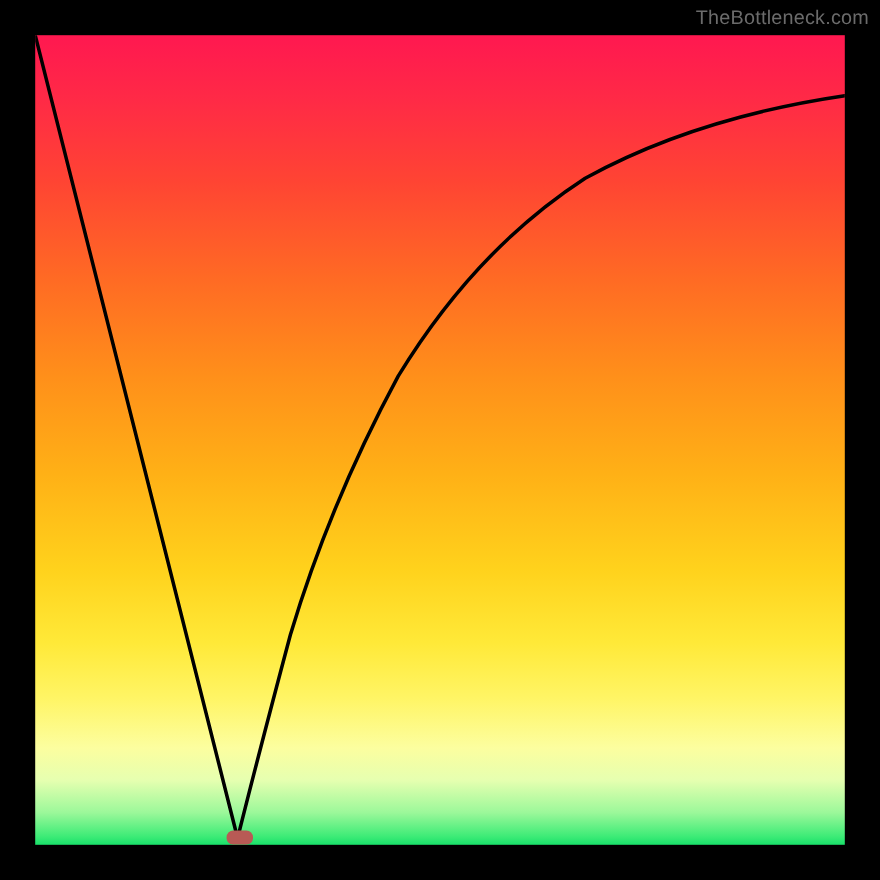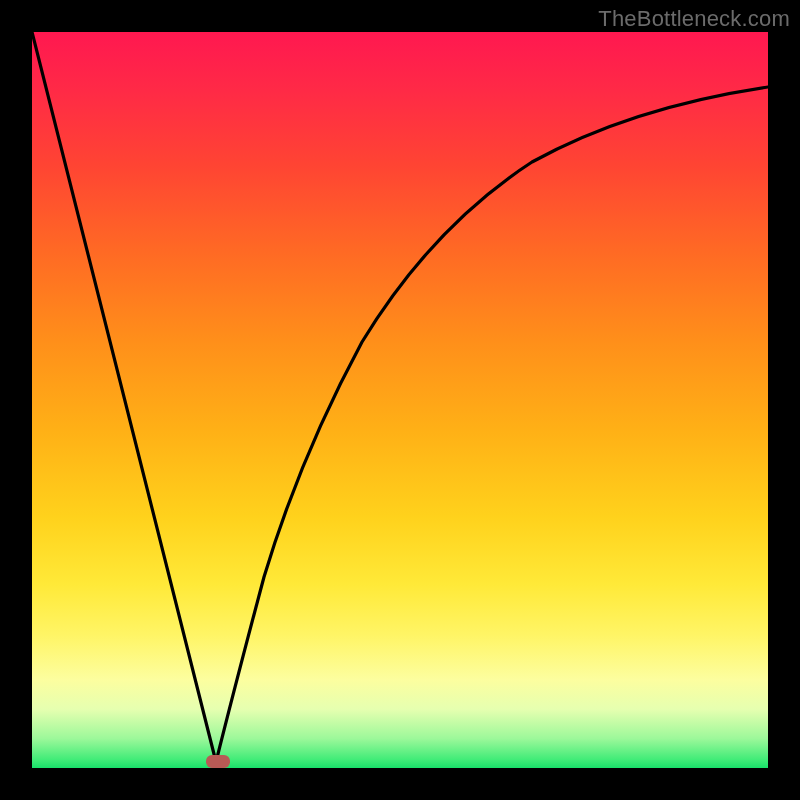--- a/index.html
+++ b/index.html
@@ -45,21 +45,21 @@
     position: absolute;
     left: 0;
     top: 0;
     width: 736px;
     height: 736px;
   }
   .watermark {
     position: absolute;
     top: 6px;
     right: 10px;
-    font-size: 22px;
+    font-size: 18px;
     color: #6b6b6b;
     font-weight: 500;
     letter-spacing: 0.2px;
     margin-left: 32px;
   }
 </style>
 </head>
 <body>
 
 <div class="frame">

